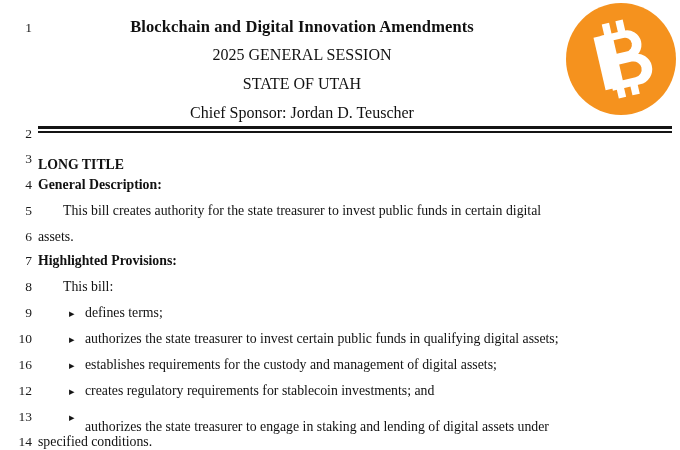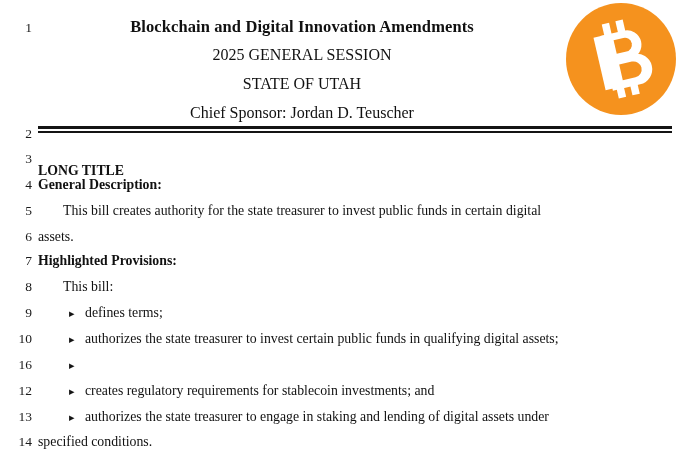--- a/index.html
+++ b/index.html
@@ -189,36 +189,37 @@
     <div class="hdr-line hdr-session">2025 GENERAL SESSION</div>
     <div class="hdr-line hdr-state">STATE OF UTAH</div>
     <div class="hdr-line hdr-sponsor">Chief Sponsor: Jordan D. Teuscher</div>
   </div>
 
   <div class="double-rule">
     <div class="rule-thick"></div>
     <div class="rule-thin"></div>
   </div>
 
-  <div class="body-row lvl-margin bold" style="top:164px">LONG TITLE</div>
+  <div class="body-row lvl-margin bold" style="top:158px">LONG TITLE</div>
   <div class="body-row lvl-margin bold" style="top:178px">General Description:</div>
   <div class="body-row lvl-indent" style="top:204px">This bill creates authority for the state treasurer to invest public funds in certain digital</div>
   <div class="body-row lvl-margin" style="top:230px">assets.</div>
   <div class="body-row lvl-margin bold" style="top:254px">Highlighted Provisions:</div>
   <div class="body-row lvl-indent" style="top:280px">This bill:</div>
 
   <div class="bullet-mark" style="top:306px">▸</div>
   <div class="body-row lvl-bullet-text" style="top:306px">defines terms;</div>
 
   <div class="bullet-mark" style="top:332px">▸</div>
   <div class="body-row lvl-bullet-text" style="top:332px">authorizes the state treasurer to invest certain public funds in qualifying digital assets;</div>
 
   <div class="bullet-mark" style="top:358px">▸</div>
+  <div class="body-row lvl-bullet-text" style="top:358px">establishes requirements for the custody and management of digital assets;</div>
 
   <div class="bullet-mark" style="top:384px">▸</div>
   <div class="body-row lvl-bullet-text" style="top:384px">creates regulatory requirements for stablecoin investments; and</div>
 
   <div class="bullet-mark" style="top:410px">▸</div>
-  <div class="body-row lvl-bullet-text" style="top:410px">authorizes the state treasurer to engage in staking and lending of digital assets under</div>
+  <div class="body-row lvl-bullet-text" style="top:420px">authorizes the state treasurer to engage in staking and lending of digital assets under</div>
 
   <div class="body-row lvl-margin" style="top:435px">specified conditions.</div>
 
 </div>
 
 </body></html>

